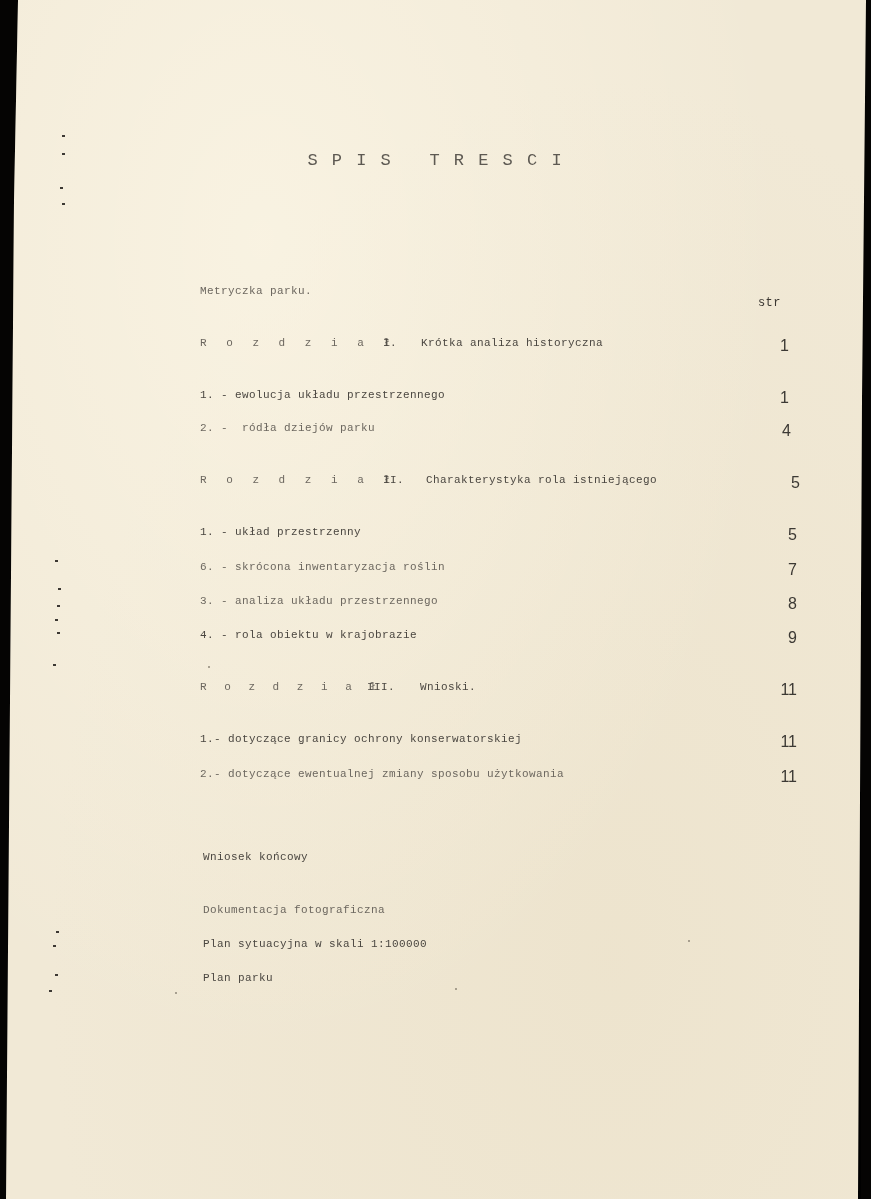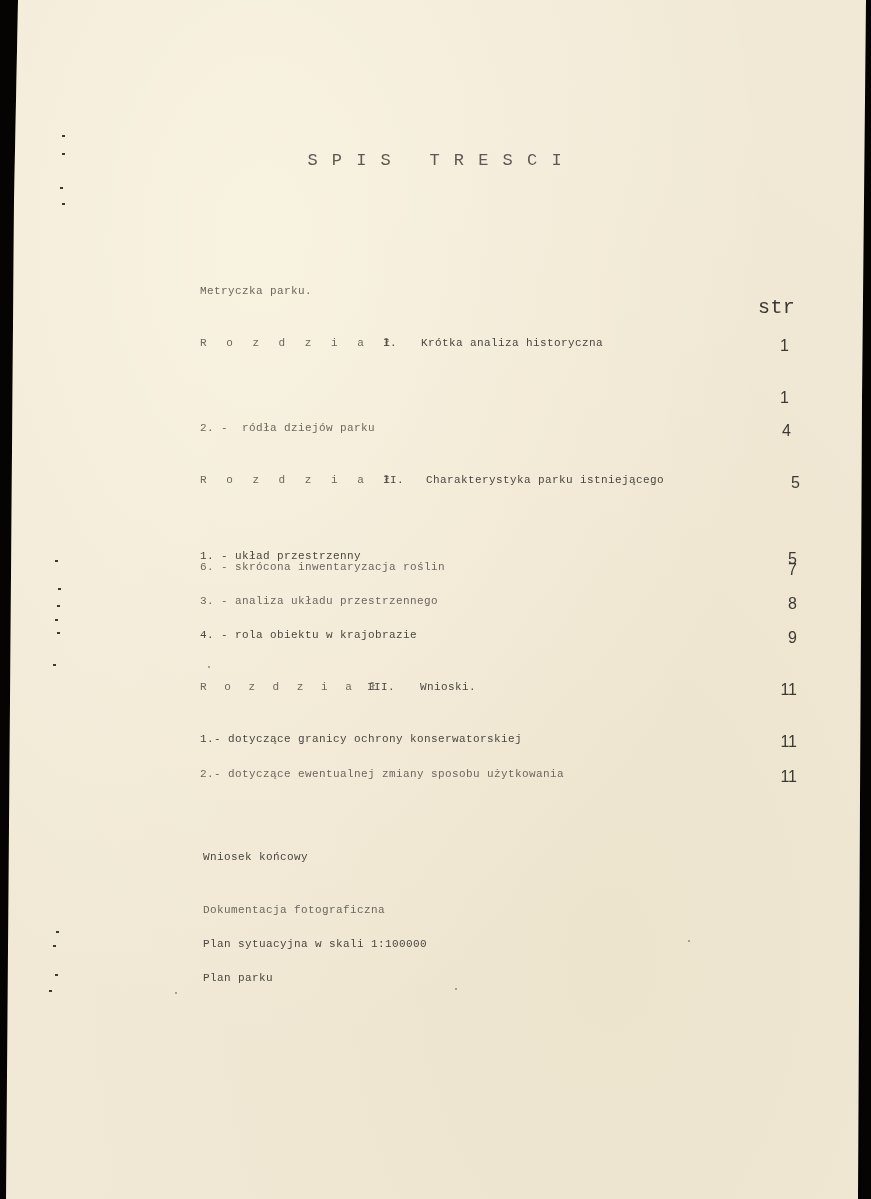--- a/index.html
+++ b/index.html
@@ -48,21 +48,21 @@
     .typed.faint { color: #6c675f; }
     .typed.dark  { color: #3a3732; }
 
     .title {
       left: 0; width: 871px; top: 151px;
       text-align: center;
       font-size: 17px;
       letter-spacing: 2px;
       color: #5d5952;
     }
-    .str-label { left: 758px; top: 296px; font-size: 20px; }
+    .str-label { left: 758px; top: 296px; font-size: 12px; }
 
     .toc-row {
       position: absolute;
       left: 200px;
       width: 600px;
       height: 22px;
     }
     .toc-row .text {
       position: absolute;
       left: 0;
@@ -125,34 +125,35 @@
   <div class="typed faint" style="left:200px;top:285px;">Metryczka parku.</div>
   <div class="typed dark str-label">str</div>
 
   <div class="toc-row" style="top:337px;">
     <span class="typed faint text chapter-label">R o z d z i a ł</span>
     <span class="typed text" style="left:183px;">I.</span>
     <span class="typed text" style="left:221px;">Krótka analiza historyczna</span>
     <span class="page" style="right:11px;">1</span>
   </div>
   <div class="toc-row" style="top:389px;">
+    <span class="typed text">1. - ewolucja układu przestrzennego</span>
     <span class="page" style="right:11px;">1</span>
   </div>
   <div class="toc-row" style="top:422px;">
     <span class="typed faint text">2. -  ródła dziejów parku</span>
     <span class="page" style="right:9px;">4</span>
   </div>
 
   <div class="toc-row" style="top:474px;">
     <span class="typed faint text chapter-label">R o z d z i a ł</span>
     <span class="typed text" style="left:183px;">II.</span>
-    <span class="typed text" style="left:226px;">Charakterystyka parku istniejącego</span>
+    <span class="typed text" style="left:226px;">Charakterystyka rola istniejącego</span>
     <span class="page" style="right:0px;">5</span>
   </div>
-  <div class="toc-row" style="top:550px;">
+  <div class="toc-row" style="top:526px;">
     <span class="typed text">1. - układ przestrzenny</span>
     <span class="page" style="right:3px;">5</span>
   </div>
   <div class="toc-row" style="top:561px;">
     <span class="typed faint text">6. - skrócona inwentaryzacja roślin</span>
     <span class="page" style="right:3px;">7</span>
   </div>
   <div class="toc-row" style="top:595px;">
     <span class="typed faint text">3. - analiza układu przestrzennego</span>
     <span class="page" style="right:3px;">8</span>

